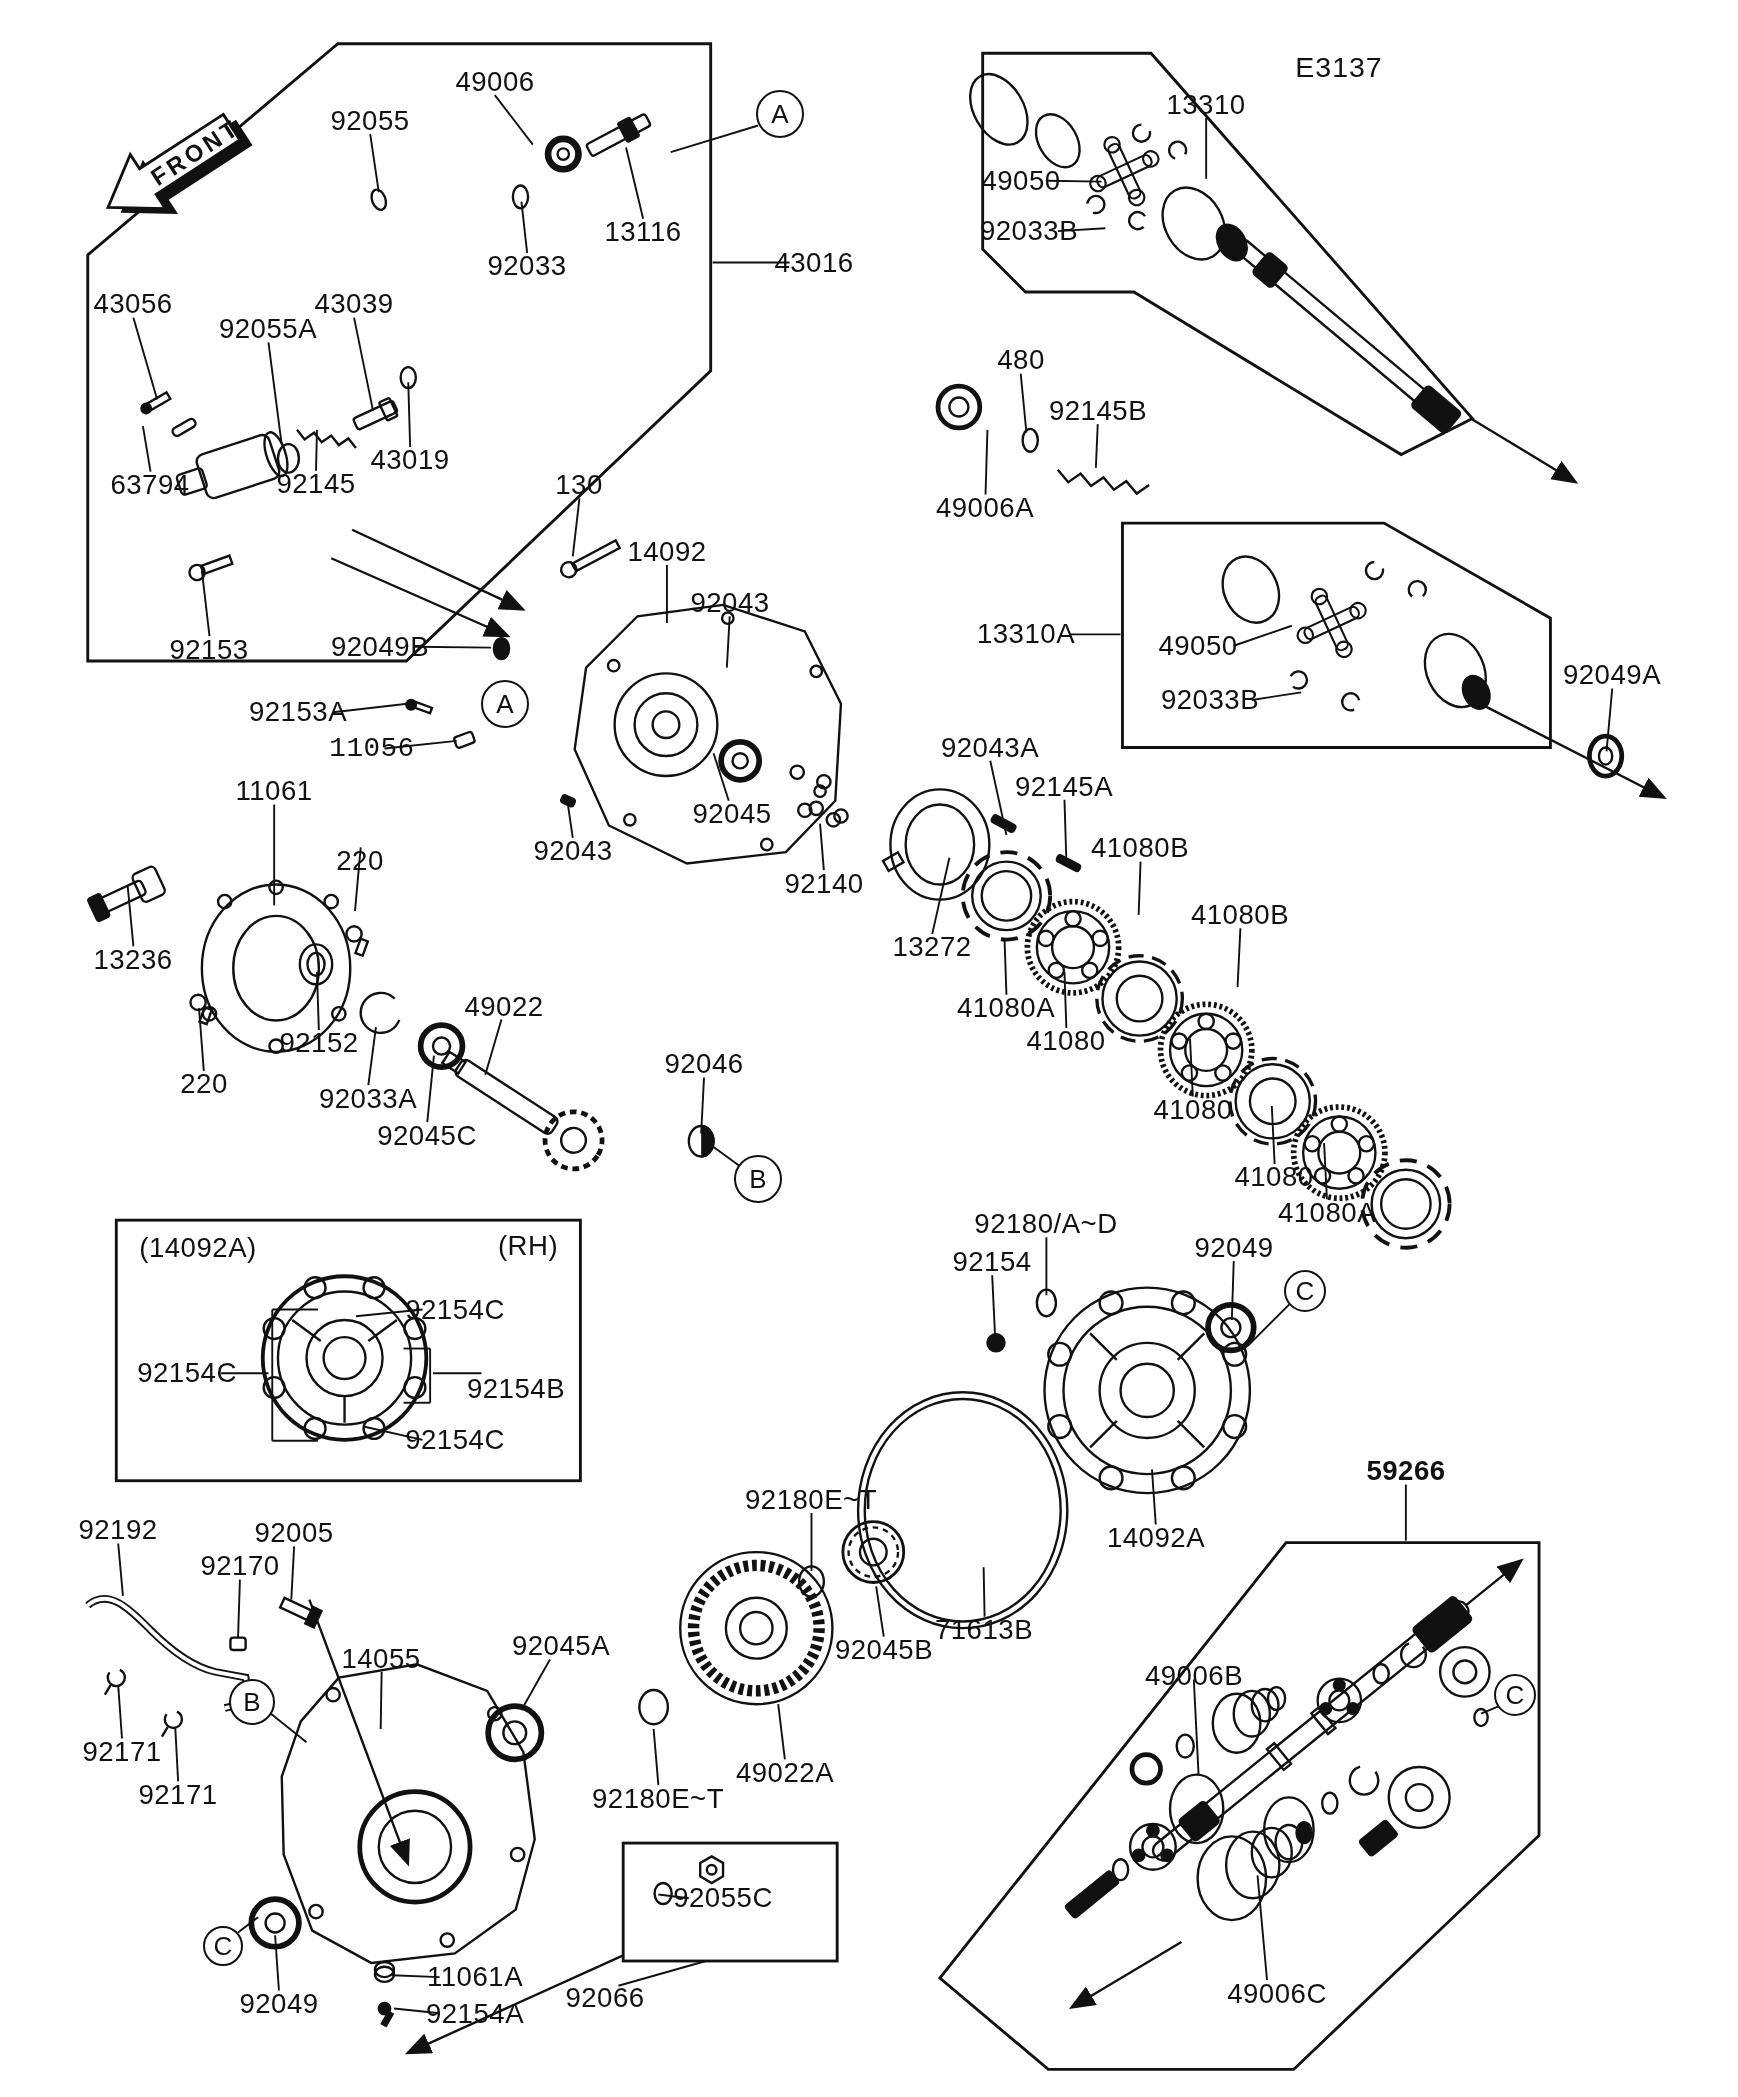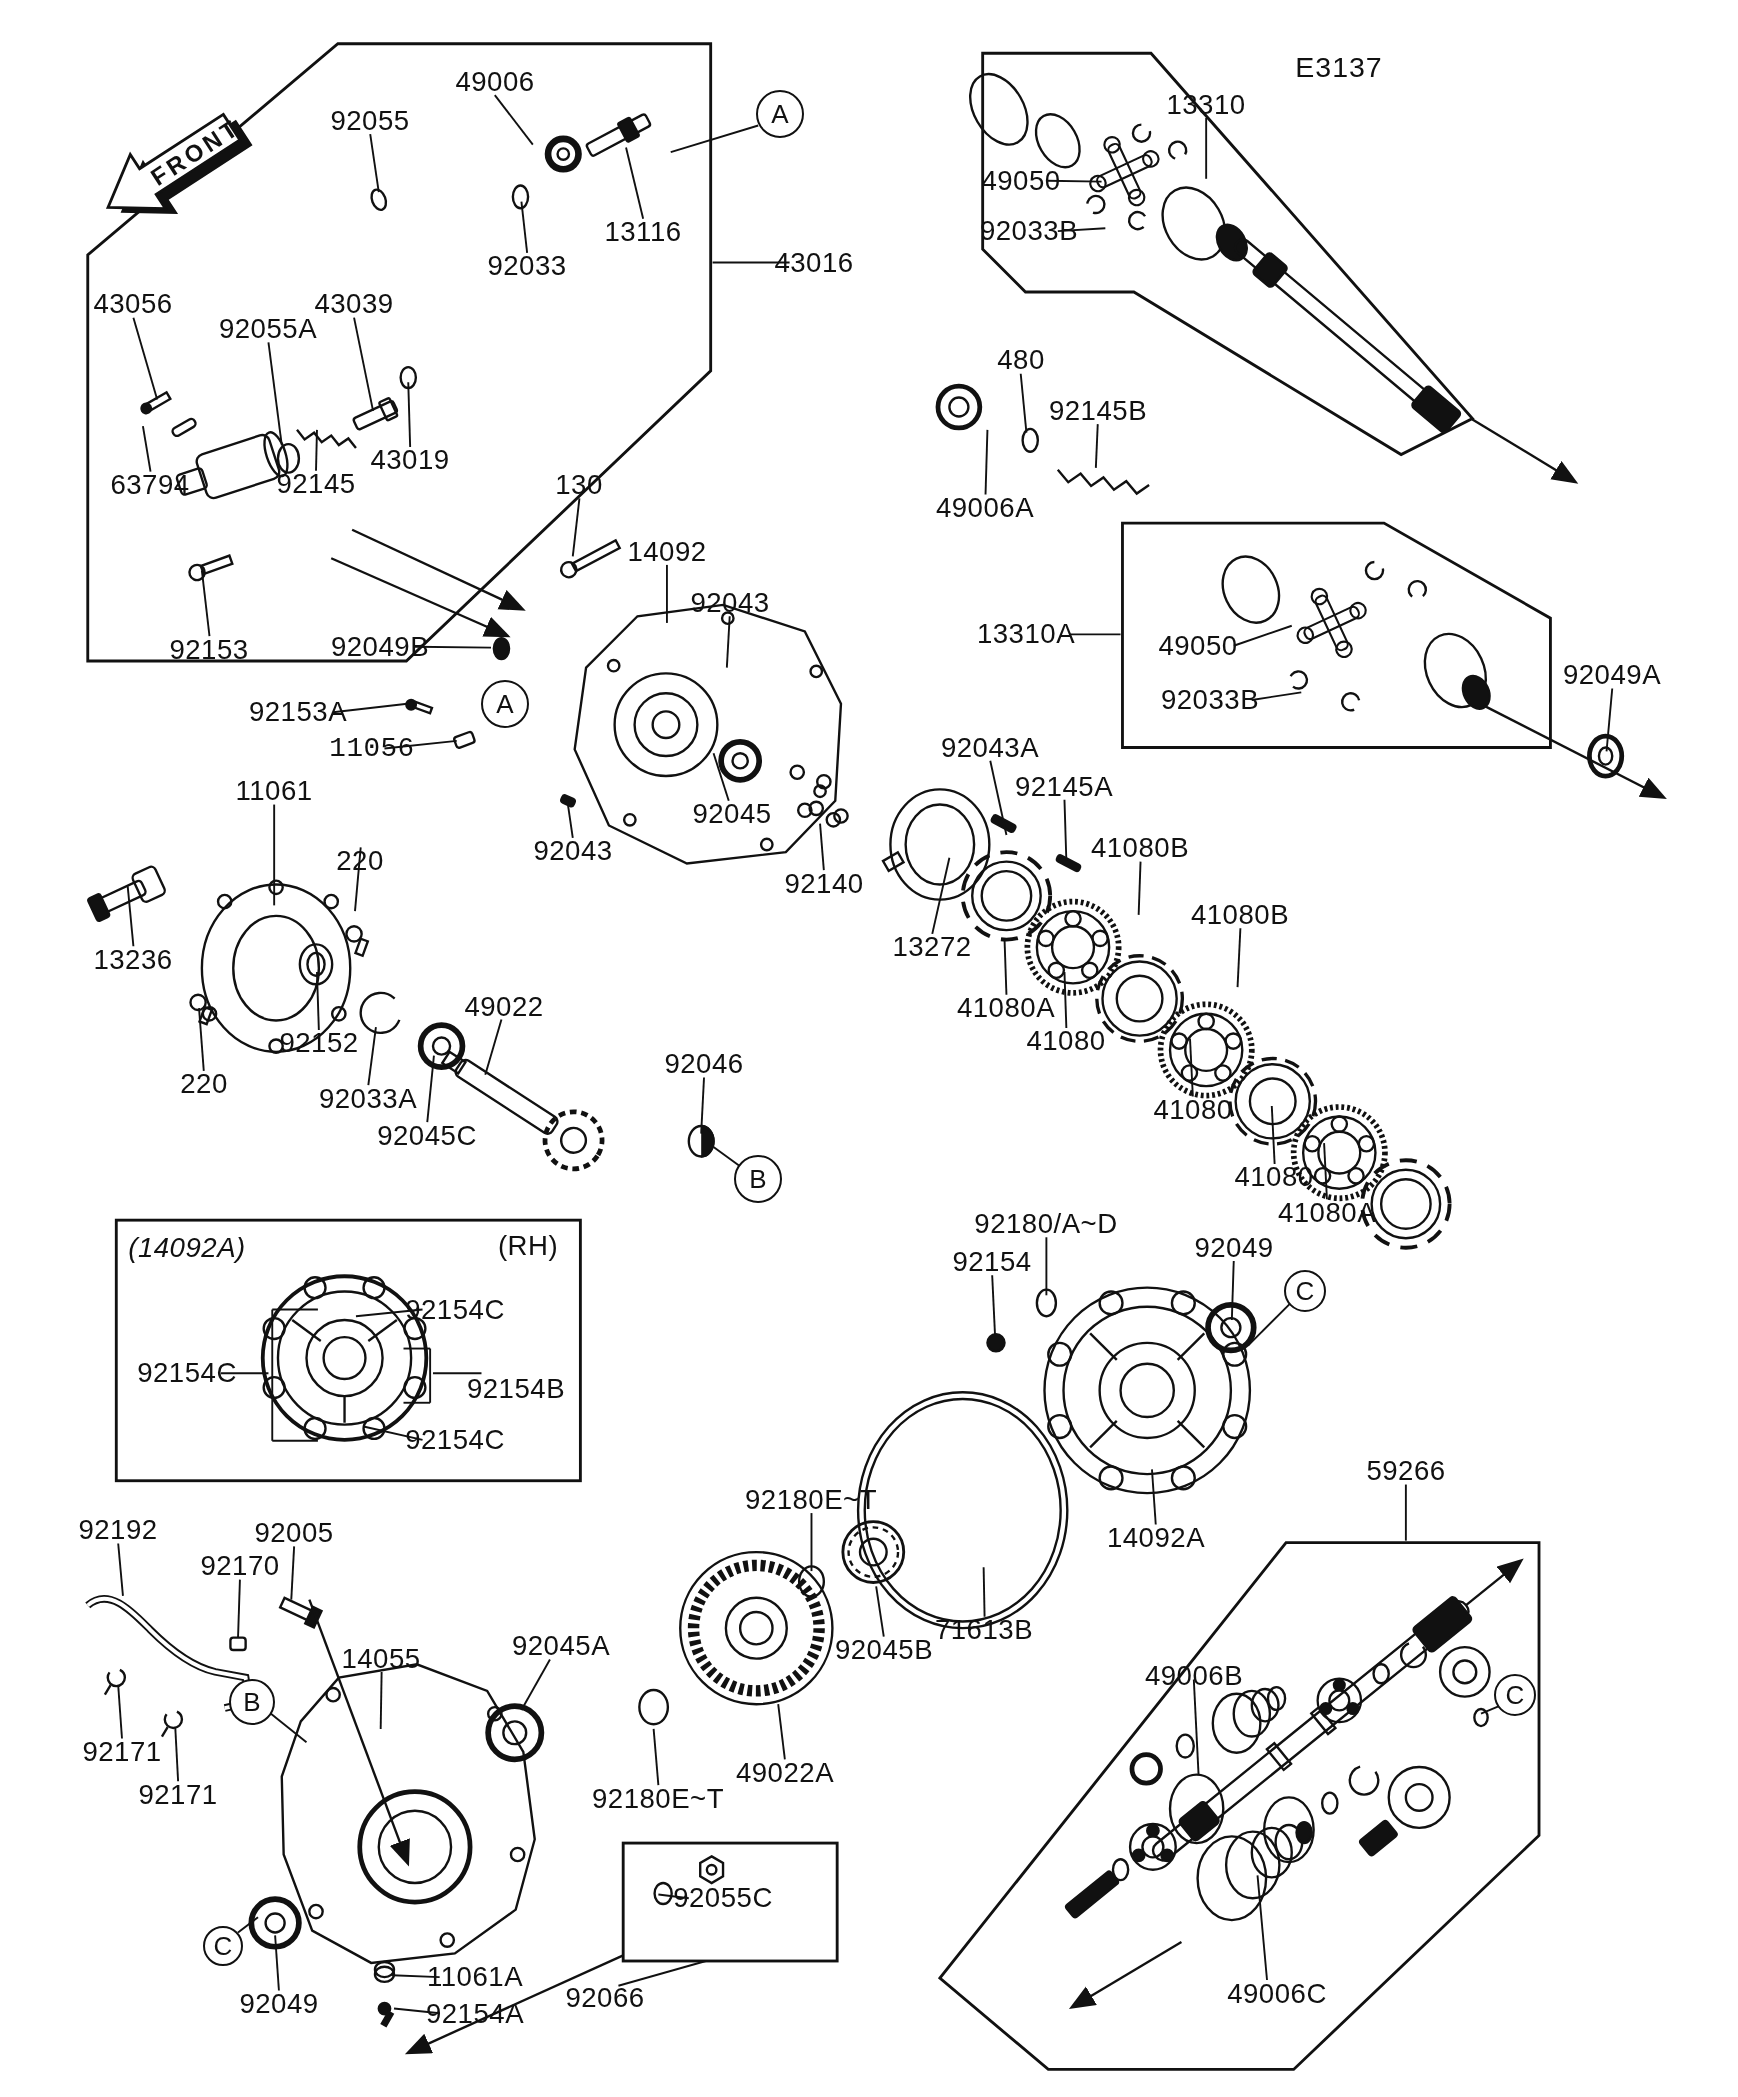--- a/index.html
+++ b/index.html
@@ -529,22 +529,22 @@
       <div class="plabel" style="left: 1240px; top: 915px;">41080B</div>
       <div class="plabel" style="left: 1006px; top: 1008px;">41080A</div>
       <div class="plabel" style="left: 1066px; top: 1041px;">41080</div>
       <div class="plabel" style="left: 1193px; top: 1110px;">41080</div>
       <div class="plabel" style="left: 1274px; top: 1177px;">41080</div>
       <div class="plabel" style="left: 1327px; top: 1213px;">41080A</div>
       <div class="plabel" style="left: 1046px; top: 1224px;">92180/A~D</div>
       <div class="plabel" style="left: 992px; top: 1262px;">92154</div>
       <div class="plabel" style="left: 1234px; top: 1248px;">92049</div>
       <div class="plabel" style="left: 1156px; top: 1538px;">14092A</div>
-      <div class="plabel" style="left: 1406px; top: 1471px;">59266</div>
-      <div class="plabel" style="left: 187px; top: 1248px; font-style: italic;">(14092A)</div>
+      <div class="plabel" style="left: 1406px; top: 1471px; font-weight: bold;">59266</div>
+      <div class="plabel" style="left: 198px; top: 1248px;">(14092A)</div>
       <div class="plabel" style="left: 528px; top: 1246px;">(RH)</div>
       <div class="plabel" style="left: 455px; top: 1310px;">92154C</div>
       <div class="plabel" style="left: 187px; top: 1373px;">92154C</div>
       <div class="plabel" style="left: 516px; top: 1373px; margin-top: 16px;">92154B</div>
       <div class="plabel" style="left: 455px; top: 1440px;">92154C</div>
       <div class="plabel" style="left: 118px; top: 1530px;">92192</div>
       <div class="plabel" style="left: 294px; top: 1533px;">92005</div>
       <div class="plabel" style="left: 240px; top: 1566px;">92170</div>
       <div class="plabel" style="left: 122px; top: 1752px;">92171</div>
       <div class="plabel" style="left: 178px; top: 1795px;">92171</div>

